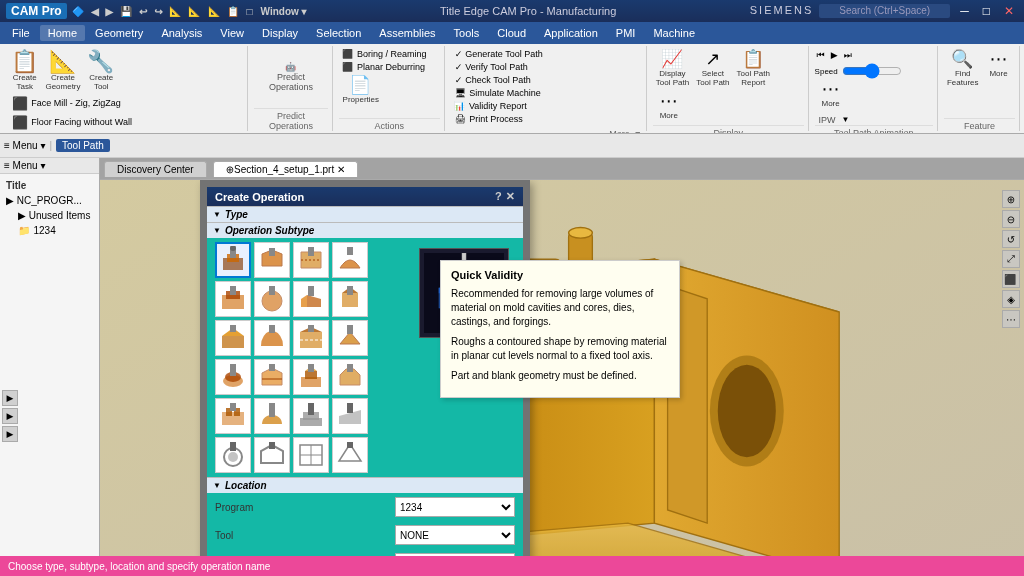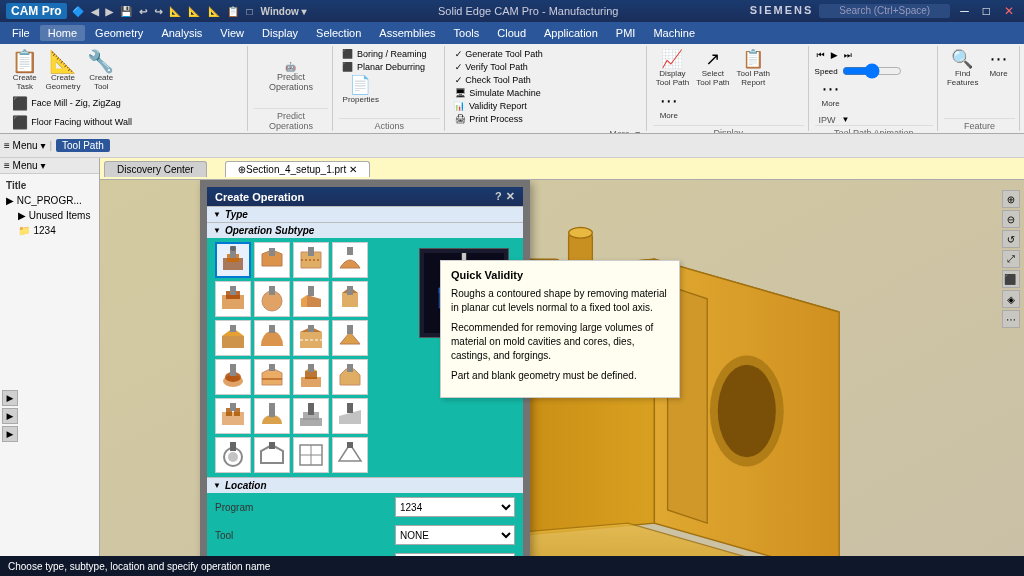--- a/index.html
+++ b/index.html
@@ -46,26 +46,26 @@
       display: flex;
       align-items: stretch;
       padding: 2px 4px;
       gap: 2px;
       overflow: hidden;
     }
 
     
     #tab-bar {
       height: 22px;
-      background: #fef9c3;
+      background: #a3a3a3;
       border-bottom: 1px solid #aaa;
       display: flex;
       align-items: center;
       padding: 0 4px;
-      gap: 18px;
+      gap: 6px;
     }
     .tab {
       padding: 2px 12px;
       font-size: 10px;
       cursor: pointer;
       border: 1px solid #aaa;
       border-bottom: none;
       background: #d0d0d0;
       border-radius: 3px 3px 0 0;
     }
@@ -164,21 +164,21 @@
     #viewport {
       flex: 1;
       background: #e8e0d0;
       position: relative;
       overflow: hidden;
     }
 
     
     #status-bar {
       height: 20px;
-      background: #0f172a;
+      background: #ec4899;
       color: white;
       font-size: 10px;
       display: flex;
       align-items: center;
       padding: 0 8px;
     }
 
     
     .preview-box {
       width: 90px;
@@ -271,23 +271,23 @@
 </head>
 <body>
 
 <div id="title-bar">
   <div class="title-left">
     <span style="font-size:12px; background:#1a6eb5; padding:1px 5px; border-radius:2px; color:white;">CAM Pro</span>
     <span style="font-size:10px; color:#aac;">🔷</span>
     <span style="font-size:10px; color:#ccc; letter-spacing:2px;">◀ ▶ 💾 ↩ ↪ 📐 📐 📐 📋 □</span>
     <span style="font-size:10px; color:#ccc;">Window ▾</span>
   </div>
-  <div class="title-center">Solid Edge CAM Pro - Manufacturing</div>
+  <div class="title-center">Title Edge CAM Pro - Manufacturing</div>
   <div class="title-right">
-    <span style="font-size:11px; color:#ccd; letter-spacing:2px; font-weight:bold;">SIEMENS</span>
+    <span style="font-size:11px; color:#ccd; letter-spacing:2px; font-weight:normal;">SIEMENS</span>
     <span style="background:#2a4a80; padding:1px 20px; font-size:10px; color:#99b; border-radius:2px;">Search (Ctrl+Space)</span>
     <span class="win-btn">─</span>
     <span class="win-btn">□</span>
     <span class="win-btn" style="color:#ff6666;">✕</span>
   </div>
 </div>
 
 <div id="menu-bar">
   <span class="menu-item">File</span>
   <span class="menu-item active">Home</span>
@@ -809,22 +809,22 @@
           <label>Geometry</label>
           <select class="dialog-select">
             <option>MCS_MILL</option>
           </select>
         </div>
 
       </div>
 
       <div id="tooltip-box">
         <div class="tooltip-title">Quick Validity</div>
+        <p>Recommended for removing large volumes of material on mold cavities and cores, dies, castings, and forgings.</p>
         <p>Roughs a contoured shape by removing material in planar cut levels normal to a fixed tool axis.</p>
-        <p>Recommended for removing large volumes of material on mold cavities and cores, dies, castings, and forgings.</p>
         <p>Part and blank geometry must be defined.</p>
       </div>
     </div>
   </div>
 </div>
 
 <div id="status-bar">
   <span>Choose type, subtype, location and specify operation name</span>
 </div>
 

